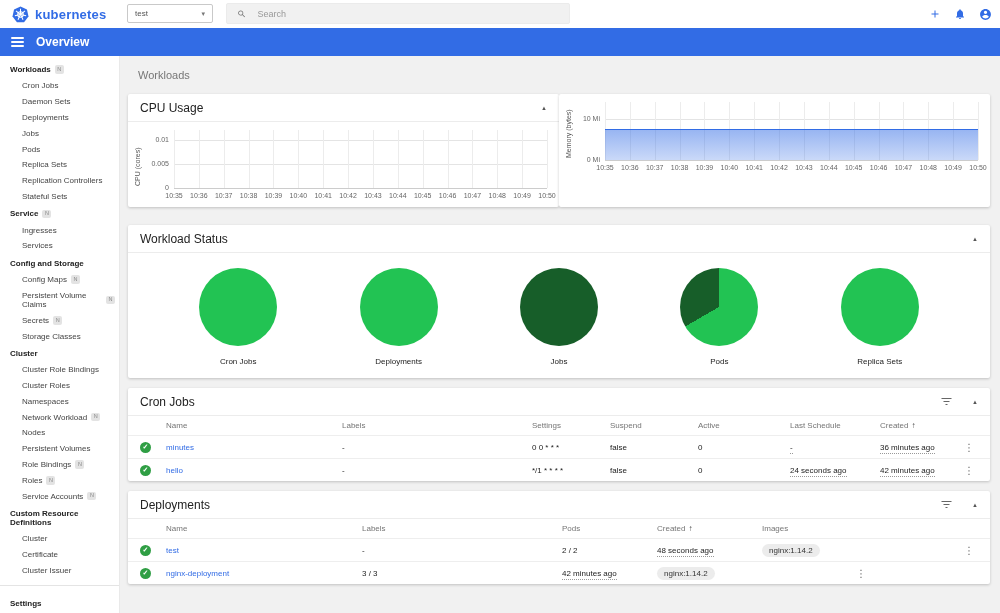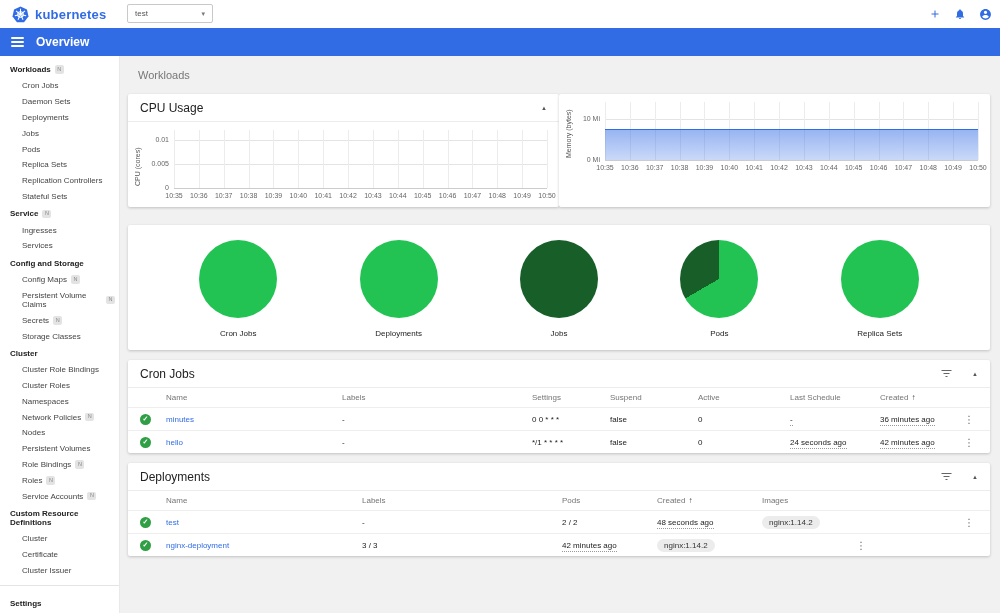--- a/index.html
+++ b/index.html
@@ -99,20 +99,26 @@
         <line x1="50" y1="50" x2="16.9" y2="57.6"></line>
         <line x1="50" y1="50" x2="23.4" y2="28.8"></line>
       </g>
     </svg>
     <span class="brand">kubernetes</span>
   </div>
   <div class="ns-select">
     <span>test</span>
     <span class="ns-caret">▾</span>
   </div>
+  <div class="searchbar">
+    <svg width="10" height="10" viewBox="0 0 24 24">
+      <path d="M15.5 14h-.79l-.28-.27C15.41 12.59 16 11.11 16 9.5 16 5.91 13.09 3 9.5 3S3 5.91 3 9.5 5.91 16 9.5 16c1.61 0 3.09-.59 4.23-1.57l.27.28v.79l5 4.99L20.49 19l-4.99-5zm-6 0C7.01 14 5 11.99 5 9.5S7.01 5 9.5 5 14 7.01 14 9.5 11.99 14 9.5 14z" fill="#757575"></path>
+    </svg>
+    <input placeholder="Search" style="">
+  </div>
   <div class="top-icons">
     <span>
       <svg width="12" height="12" viewBox="0 0 24 24">
           <path d="M11 5h2v6h6v2h-6v6h-2v-6H5v-2h6z" fill="#326ce5"></path>
         </svg>
     </span>
     <span>
       <svg width="12" height="12" viewBox="0 0 24 24">
           <path d="M12 22c1.1 0 2-.9 2-2h-4c0 1.1.9 2 2 2zm6-6v-5c0-3.07-1.63-5.64-4.5-6.32V4c0-.83-.67-1.5-1.5-1.5s-1.5.67-1.5 1.5v.68C7.64 5.36 6 7.92 6 11v5l-2 2v1h16v-1l-2-2z" fill="#326ce5"></path>
         </svg>
@@ -199,21 +205,21 @@
       <div class="sb-item">
         <span>Cluster Role Bindings</span>
       </div>
       <div class="sb-item">
         <span>Cluster Roles</span>
       </div>
       <div class="sb-item">
         <span>Namespaces</span>
       </div>
       <div class="sb-item">
-        <span>Network Policies</span>
+        <span>Network Workload</span>
         <span class="sb-badge">N</span>
       </div>
       <div class="sb-item">
         <span>Nodes</span>
       </div>
       <div class="sb-item">
         <span>Persistent Volumes</span>
       </div>
       <div class="sb-item">
         <span>Role Bindings</span>
@@ -338,20 +344,26 @@
               <div class="xtick" style="left: 93.3333%;">10:49</div>
               <div class="vgrid" style="left: 100%;"></div>
               <div class="xtick" style="left: 100%;">10:50</div>
               <div class="area-fill" style="top: 46.4286%; border-top-color: rgb(50, 108, 229);"></div>
             </div>
         </div>
       </div>
     </div>
 
     <div class="card ws-card">
+      <div class="card-head">
+        <span class="card-title">Workload Status</span>
+        <span class="head-right">
+            <span class="caret">▲</span>
+          </span>
+      </div>
       <div class="ws-body">
           <div class="pie-wrap">
             <div class="pie" style="background: rgb(34, 195, 83);"></div>
             <div class="pie-label">Cron Jobs</div>
           </div>
           <div class="pie-wrap">
             <div class="pie" style="background: rgb(34, 195, 83);"></div>
             <div class="pie-label">Deployments</div>
           </div>
           <div class="pie-wrap">

